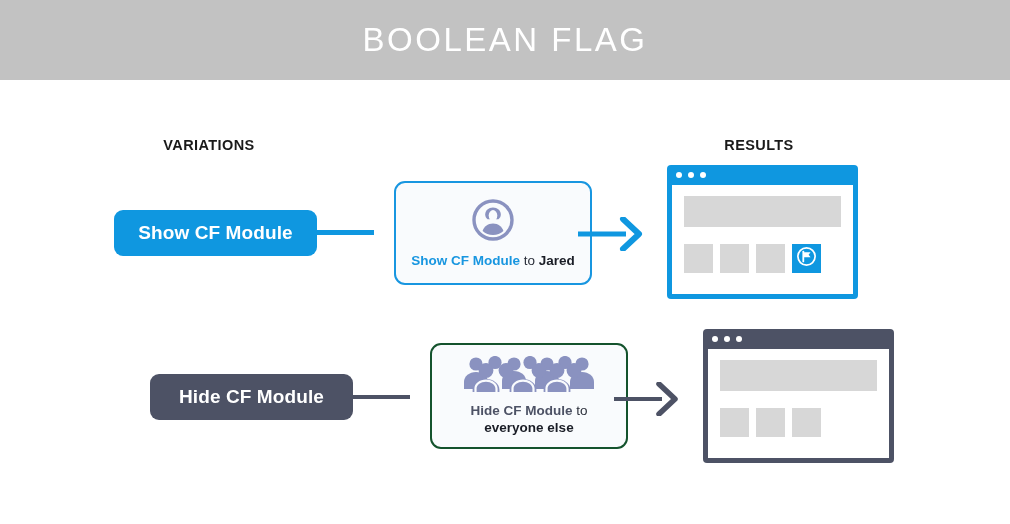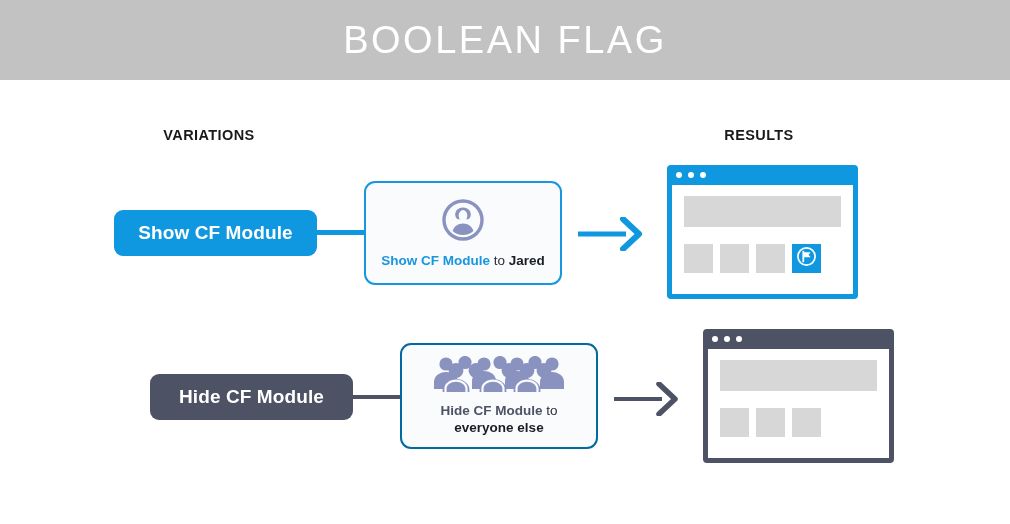--- a/index.html
+++ b/index.html
@@ -19,30 +19,30 @@
   .banner {
     width: 1010px;
     height: 80px;
     background: #c2c2c2;
     display: flex;
     align-items: center;
     justify-content: center;
   }
   .banner-title {
     color: #ffffff;
-    font-size: 38px;
+    font-size: 33px;
     font-weight: 300;
     letter-spacing: 2.5px;
     font-family: "Liberation Sans", sans-serif;
   }
 
   
   .col-headers {
     position: absolute;
-    top: 127px;
+    top: 137px;
     left: 0;
     width: 1010px;
     height: 22px;
   }
   .col-head {
     position: absolute;
     font-size: 14.5px;
     font-weight: bold;
     color: #1a1a1a;
     letter-spacing: 0.4px;
@@ -94,34 +94,34 @@
     left: 316px;
     width: 58px;
     height: 5px;
   }
   .row1 .connector { background: #0f97e0; }
   .row2 .connector { background: #4d5265; height: 4px; top: 66px; }
 
   
   .card {
     position: absolute;
-    left: 364px;
+    left: 394px;
     top: 16px;
     width: 198px;
     height: 104px;
     border-radius: 11px;
     background: #f9fbfd;
     box-sizing: border-box;
     display: flex;
     flex-direction: column;
     align-items: center;
     justify-content: center;
   }
   .row1 .card { border: 2px solid #1896e0; }
-  .row2 .card { border: 2px solid #0369a1; top: 14px; height: 106px; }
+  .row2 .card { border: 2px solid #14532d; top: 14px; height: 106px; }
 
   .card-icon {
     display: block;
     margin-bottom: 6px;
   }
   .card-text {
     font-size: 13.5px;
     line-height: 17px;
     text-align: center;
     color: #2b2f3a;

